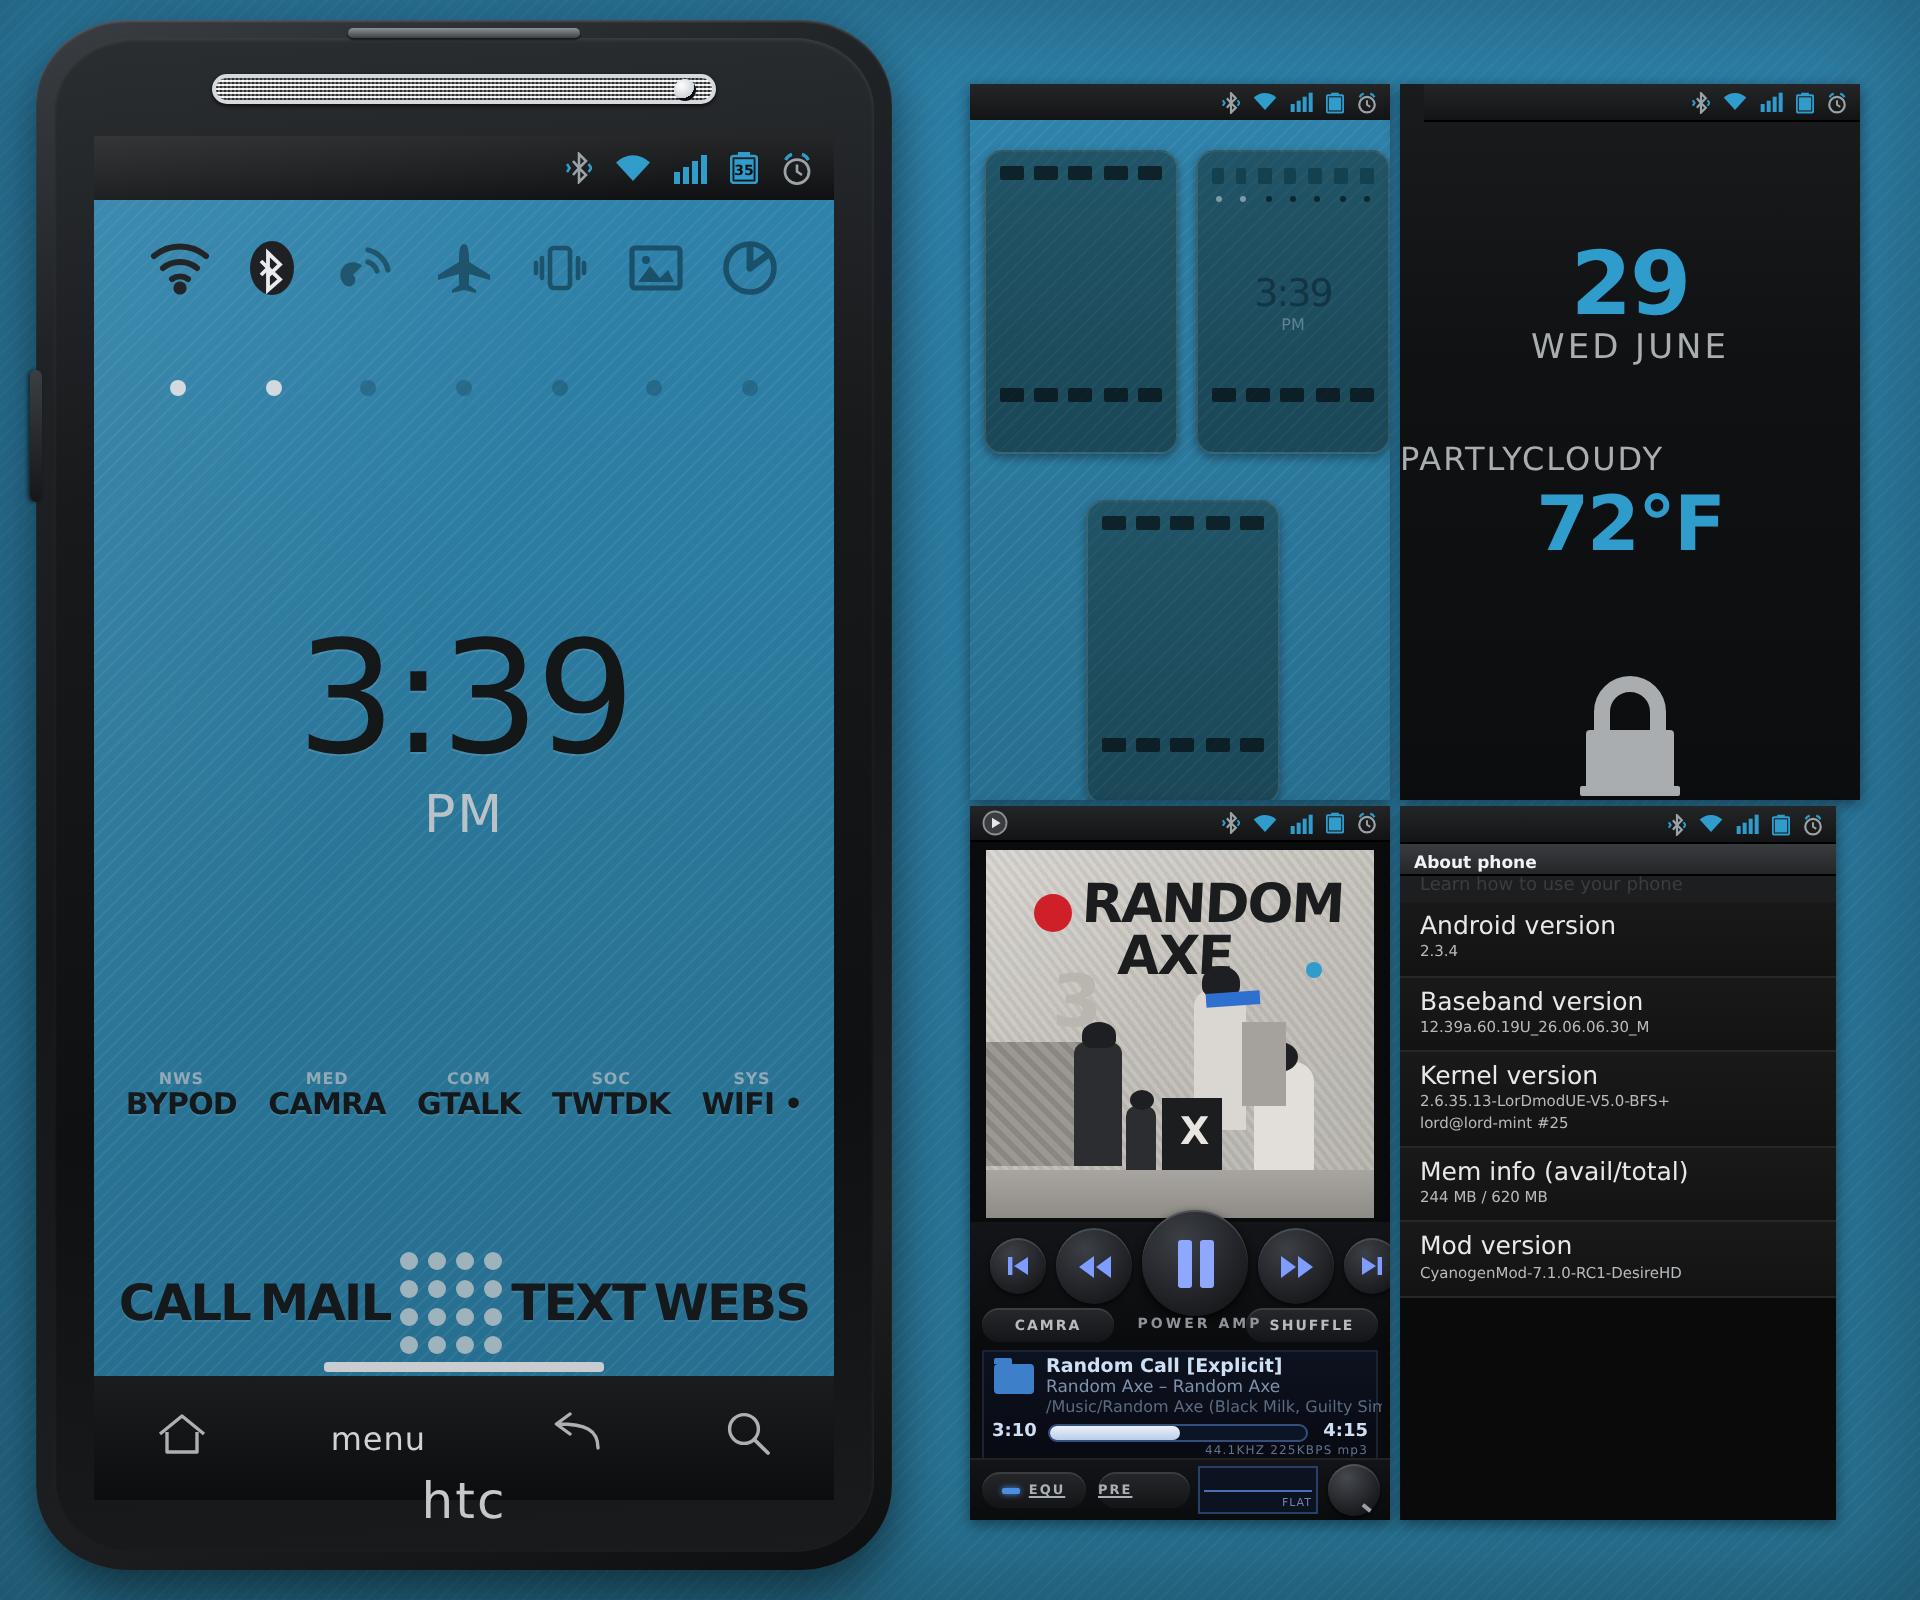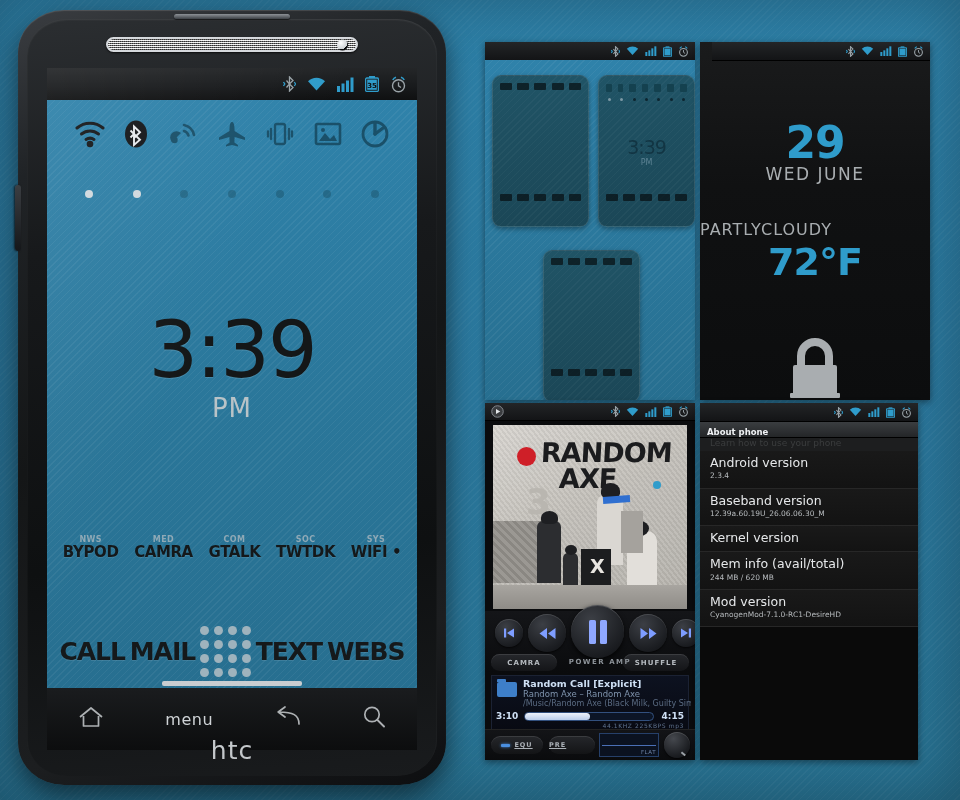--- a/index.html
+++ b/index.html
@@ -821,20 +821,22 @@
   <div class="ab-row">
     <span class="ab-lbl">Android version</span>
     <span class="ab-val">2.3.4</span>
   </div>
   <div class="ab-row">
     <span class="ab-lbl">Baseband version</span>
     <span class="ab-val">12.39a.60.19U_26.06.06.30_M</span>
   </div>
   <div class="ab-row">
     <span class="ab-lbl">Kernel version</span>
+    <span class="ab-val" style="white-space:pre-line">2.6.35.13-LorDmodUE-V5.0-BFS+
+lord@lord-mint #25</span>
   </div>
   <div class="ab-row">
     <span class="ab-lbl">Mem info (avail/total)</span>
     <span class="ab-val">244 MB / 620 MB</span>
   </div>
   <div class="ab-row">
     <span class="ab-lbl">Mod version</span>
     <span class="ab-val">CyanogenMod-7.1.0-RC1-DesireHD</span>
   </div>
 </div>

